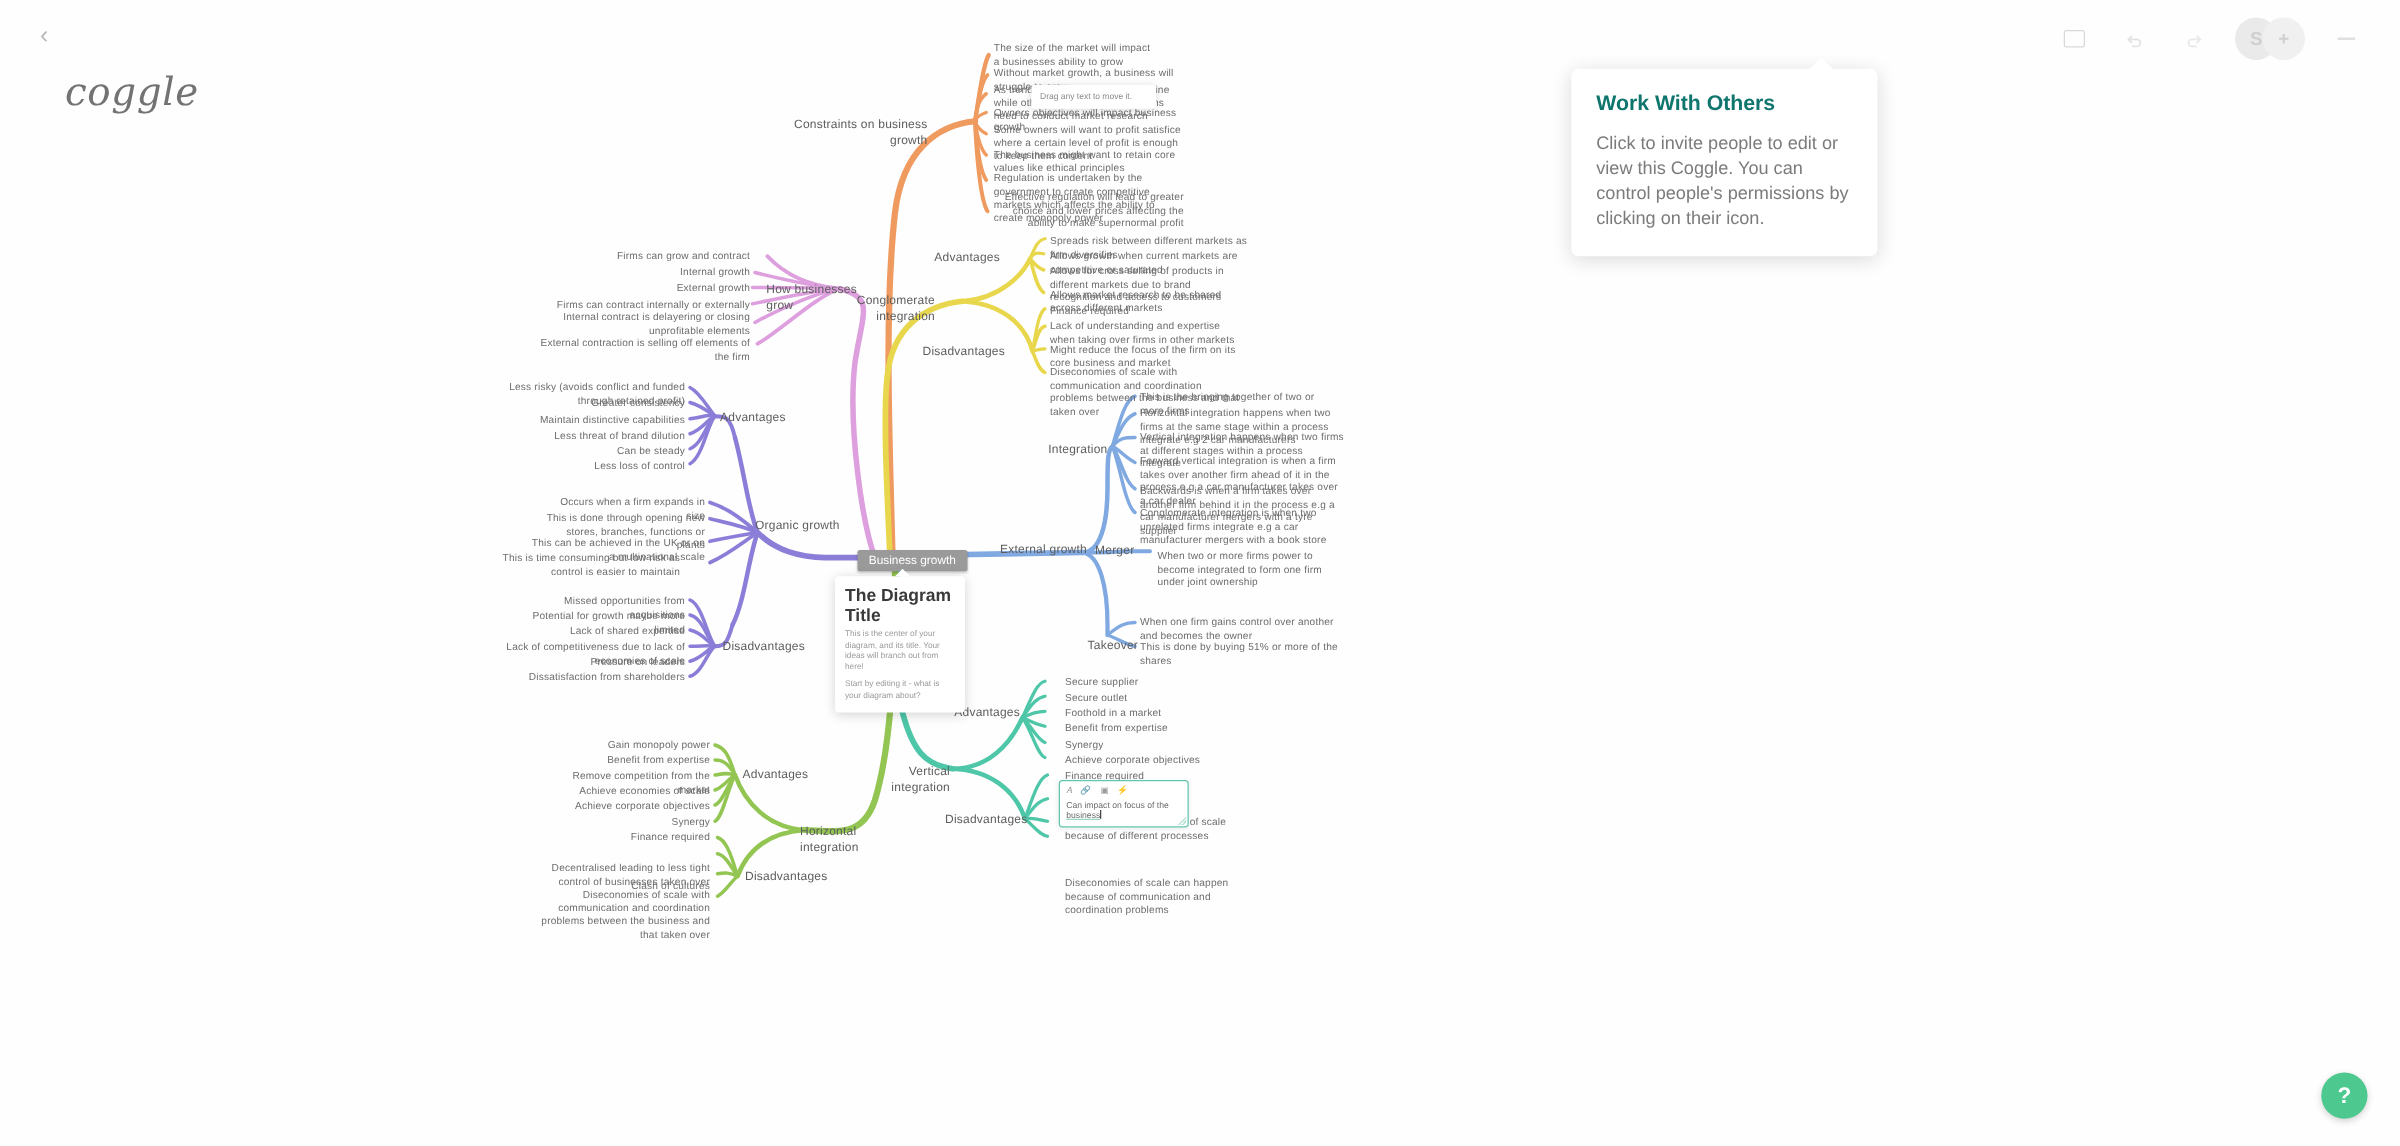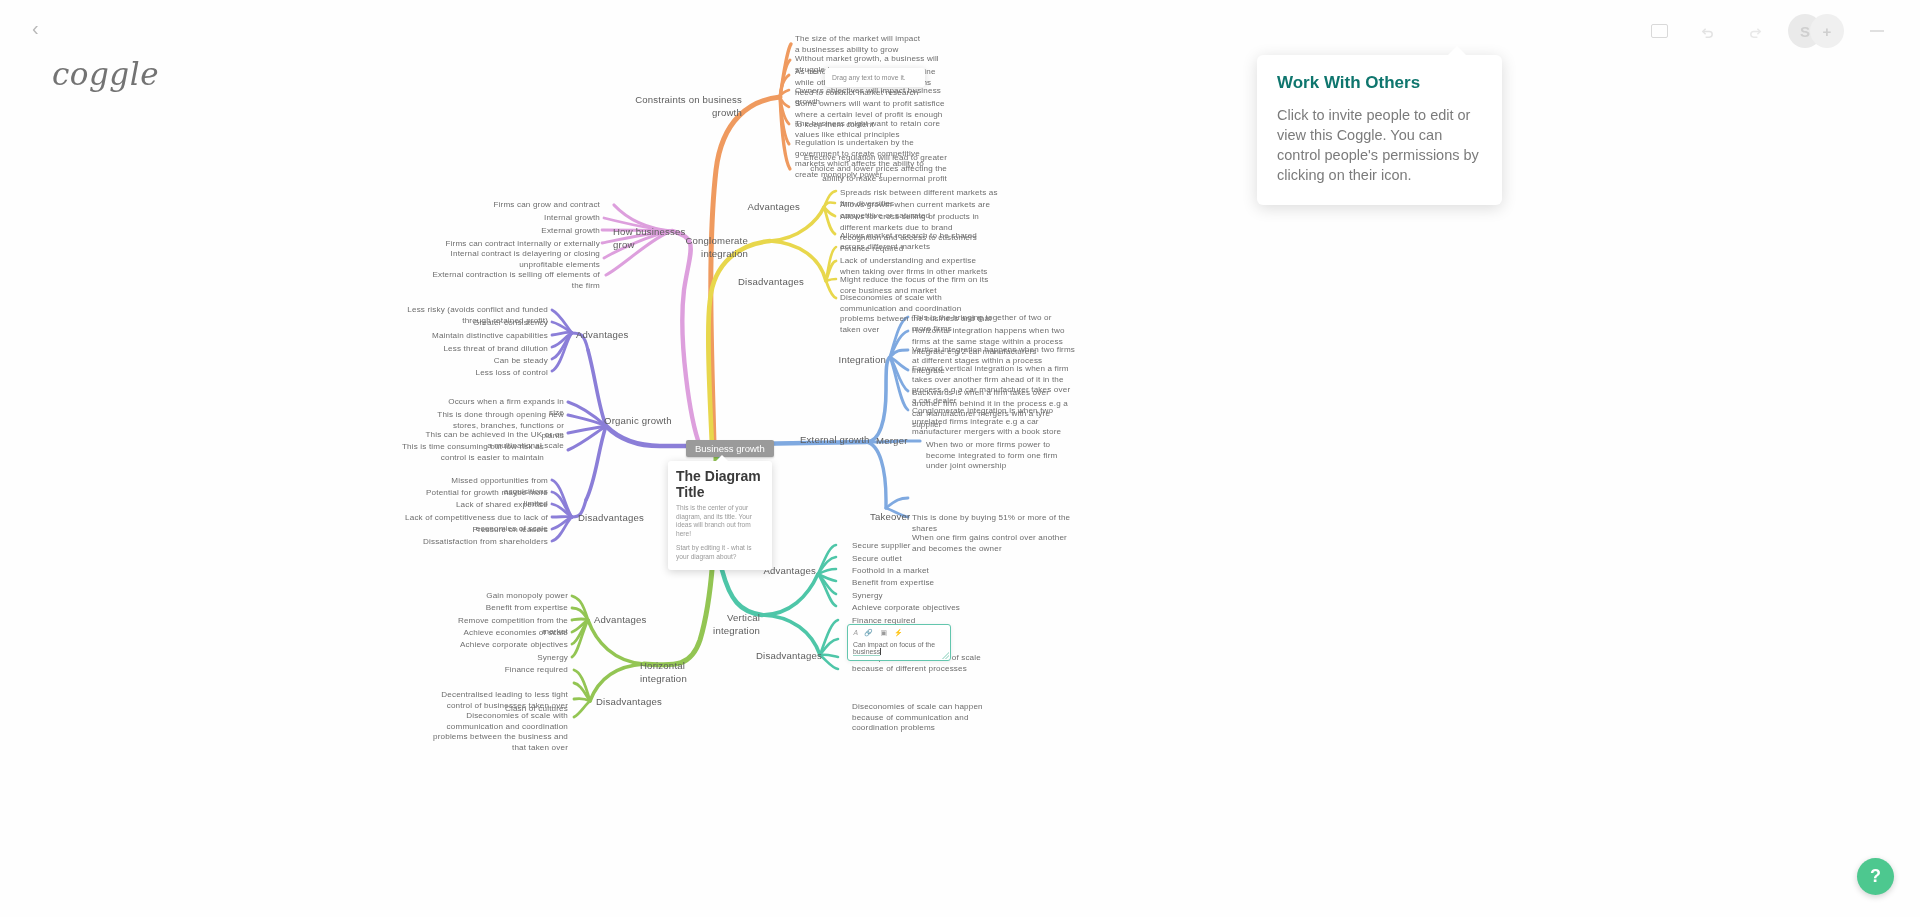--- a/index.html
+++ b/index.html
@@ -347,21 +347,21 @@
     <div class="node l" style="left:912px;top:326px;width:164px;">Horizontal integration happens when two firms at the same stage within a process integrate e.g 2 car manufacturers</div>
     <div class="node l" style="left:912px;top:345px;width:164px;">Vertical integration happens when two firms at different stages within a process integrate</div>
     <div class="node l" style="left:912px;top:364px;width:164px;">Forward vertical integration is when a firm takes over another firm ahead of it in the process e.g a car manufacturer takes over a car dealer</div>
     <div class="node l" style="left:912px;top:388px;width:164px;">Backwards is when a firm takes over another firm behind it in the process e.g a car manufacturer mergers with a tyre supplier</div>
     <div class="node l" style="left:912px;top:406px;width:164px;">Conglomerate integration is when two unrelated firms integrate e.g a car manufacturer mergers with a book store</div>
 
     <div class="node big l" style="left:876px;top:435px;width:44px;">Merger</div>
     <div class="node l" style="left:926px;top:440px;width:152px;">When two or more firms power to become integrated to form one firm under joint ownership</div>
 
     <div class="node big l" style="left:870px;top:511px;width:50px;">Takeover</div>
-    <div class="node l" style="left:912px;top:493px;width:160px;margin-top:40px;">When one firm gains control over another and becomes the owner</div>
+    <div class="node l" style="left:912px;top:493px;width:160px;">When one firm gains control over another and becomes the owner</div>
     <div class="node l" style="left:912px;top:513px;width:160px;">This is done by buying 51% or more of the shares</div>
 
     <div class="node big r" style="left:700px;top:612px;width:60px;">Vertical integration</div>
     <div class="node big r" style="left:760px;top:565px;width:56px;">Advantages</div>
     <div class="node l" style="left:852px;top:541px;width:130px;">Secure supplier</div>
     <div class="node l" style="left:852px;top:554px;width:130px;">Secure outlet</div>
     <div class="node l" style="left:852px;top:566px;width:130px;">Foothold in a market</div>
     <div class="node l" style="left:852px;top:578px;width:130px;">Benefit from expertise</div>
     <div class="node l" style="left:852px;top:591px;width:130px;">Synergy</div>
     <div class="node l" style="left:852px;top:603px;width:130px;">Achieve corporate objectives</div>

